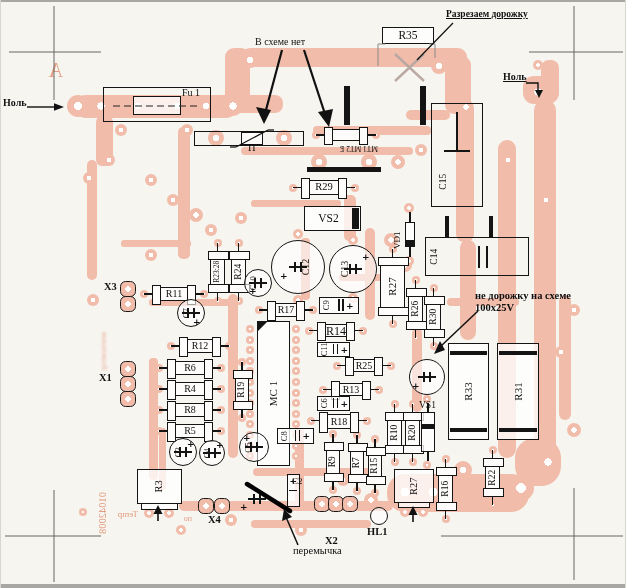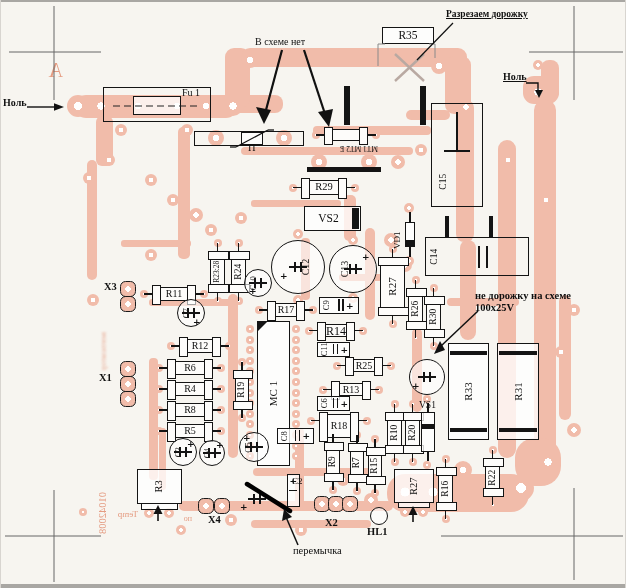--- a/index.html
+++ b/index.html
@@ -310,21 +310,21 @@
     <div class="pad" style="left: 386px; top: 361.5px; width: 8px; height: 8px; background: radial-gradient(circle, rgb(255, 255, 255) 0px, rgb(255, 255, 255) 26%, rgb(241, 188, 170) 27%);"></div>
     <div class="bl" style="left: 336px; top: 364.9px; width: 9px; height: 1.2px;"></div>
     <div class="bl" style="left: 381px; top: 364.9px; width: 9px; height: 1.2px;"></div>
     <div class="hres" style="left: 331px; top: 383px; width: 38px; height: 13px;">
       <span class="lbl" style="font-size: 10px; transform: translate(0px, 0px) rotate(0deg);">R13</span>
     </div>
     <div class="pad" style="left: 318px; top: 385.5px; width: 8px; height: 8px; background: radial-gradient(circle, rgb(255, 255, 255) 0px, rgb(255, 255, 255) 26%, rgb(241, 188, 170) 27%);"></div>
     <div class="pad" style="left: 374px; top: 385.5px; width: 8px; height: 8px; background: radial-gradient(circle, rgb(255, 255, 255) 0px, rgb(255, 255, 255) 26%, rgb(241, 188, 170) 27%);"></div>
     <div class="bl" style="left: 322px; top: 388.9px; width: 9px; height: 1.2px;"></div>
     <div class="bl" style="left: 369px; top: 388.9px; width: 9px; height: 1.2px;"></div>
-    <div class="hres" style="left: 319px; top: 414px; width: 38px; height: 24px;">
+    <div class="hres" style="left: 319px; top: 414px; width: 38px; height: 15px;">
       <span class="lbl" style="font-size: 10px; transform: translate(0px, 0px) rotate(0deg);">R18</span>
     </div>
     <div class="pad" style="left: 306px; top: 416.5px; width: 8px; height: 8px; background: radial-gradient(circle, rgb(255, 255, 255) 0px, rgb(255, 255, 255) 26%, rgb(241, 188, 170) 27%);"></div>
     <div class="pad" style="left: 362px; top: 416.5px; width: 8px; height: 8px; background: radial-gradient(circle, rgb(255, 255, 255) 0px, rgb(255, 255, 255) 26%, rgb(241, 188, 170) 27%);"></div>
     <div class="bl" style="left: 310px; top: 419.9px; width: 9px; height: 1.2px;"></div>
     <div class="bl" style="left: 357px; top: 419.9px; width: 9px; height: 1.2px;"></div>
     <div class="vres" style="left: 209px; top: 252px; width: 15px; height: 40px;">
       <span class="lbl" style="font-size: 7.5px; transform: translate(0px, 0px) rotate(-90deg);">R23:28</span>
     </div>
     <div class="pad" style="left: 212.5px; top: 239px; width: 8px; height: 8px; background: radial-gradient(circle, rgb(255, 255, 255) 0px, rgb(255, 255, 255) 26%, rgb(241, 188, 170) 27%);"></div>
@@ -555,21 +555,21 @@
     <div class="txt bold" style="left: 474px; top: 291px; font-size: 10.5px;">не дорожку на схеме</div>
     <div class="txt bold" style="left: 474px; top: 303px; font-size: 10.5px;">100x25V</div>
     <div class="txt" style="left: 292px; top: 546px; font-size: 10.5px;">перемычка</div>
     <div class="txt" style="left: 377px; top: 152px; font-size: 7.5px; transform: rotate(180deg);">МТ1 МТ2 Б</div>
     <div class="txt" style="left: 247px; top: 143px; font-size: 10.5px;">П</div>
     <div class="txt" style="left: 418px; top: 401px; font-size: 9.5px;">VS1</div>
     <div class="txt" style="left: 392px; top: 249px; font-size: 9px; transform: rotate(-90deg);">VD1</div>
     <div class="txt bold" style="left: 103px; top: 282px; font-size: 10.5px;">X3</div>
     <div class="txt bold" style="left: 98px; top: 373px; font-size: 10.5px;">X1</div>
     <div class="txt bold" style="left: 207px; top: 515px; font-size: 10.5px;">X4</div>
-    <div class="txt bold" style="left: 324px; top: 518px; font-size: 10.5px;">X2</div>
+    <div class="txt bold" style="left: 324px; top: 536px; font-size: 10.5px;">X2</div>
     <div class="txt bold" style="left: 366px; top: 527px; font-size: 10.5px;">HL1</div>
     <div class="txt" style="left: 291px; top: 477px; font-size: 9px;">C2</div>
     <div class="txt pink" style="left: 62px; top: 60px; font-size: 20px; transform: scaleX(-1);">А</div>
     <div class="txt pink" style="left: 97px; top: 492px; font-size: 10.5px; transform: rotate(-90deg) scaleX(-1);">01042008</div>
     <div class="txt pink" style="left: 137px; top: 510px; font-size: 9px; transform: scaleX(-1);">Temp</div>
     <div class="txt pink" style="left: 191px; top: 515px; font-size: 8px; transform: scaleX(-1);">по</div>
     <div class="txt pink blur" style="left: 99px; top: 332px; font-size: 8px; transform: rotate(-90deg) scaleX(-1);">вентилятор</div>
   </div>
 
 </body></html>

